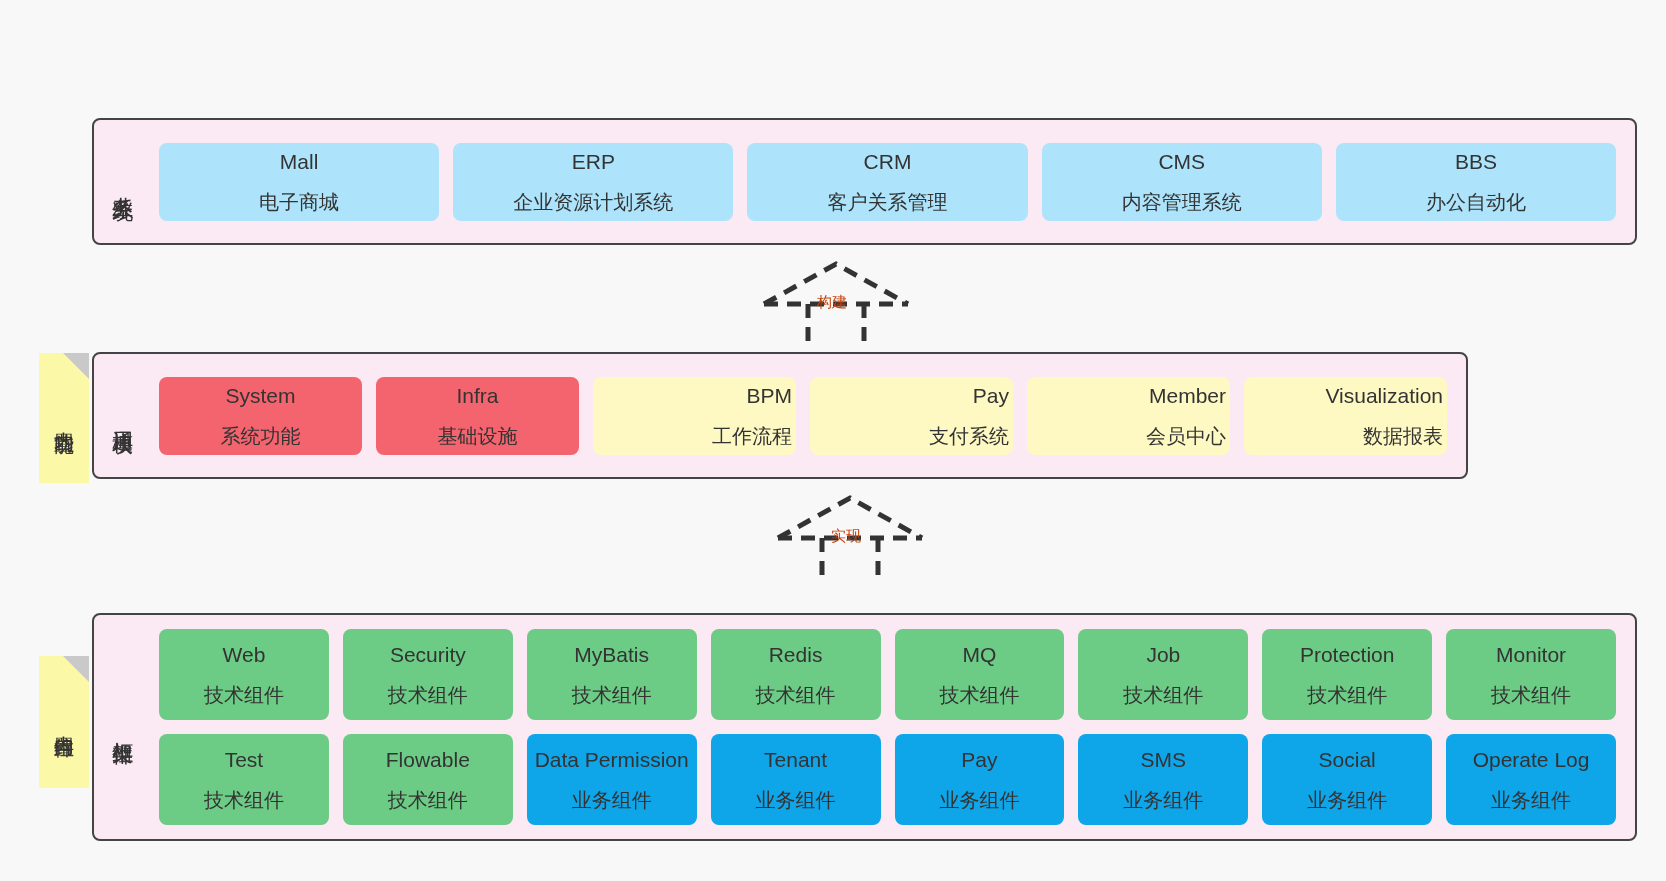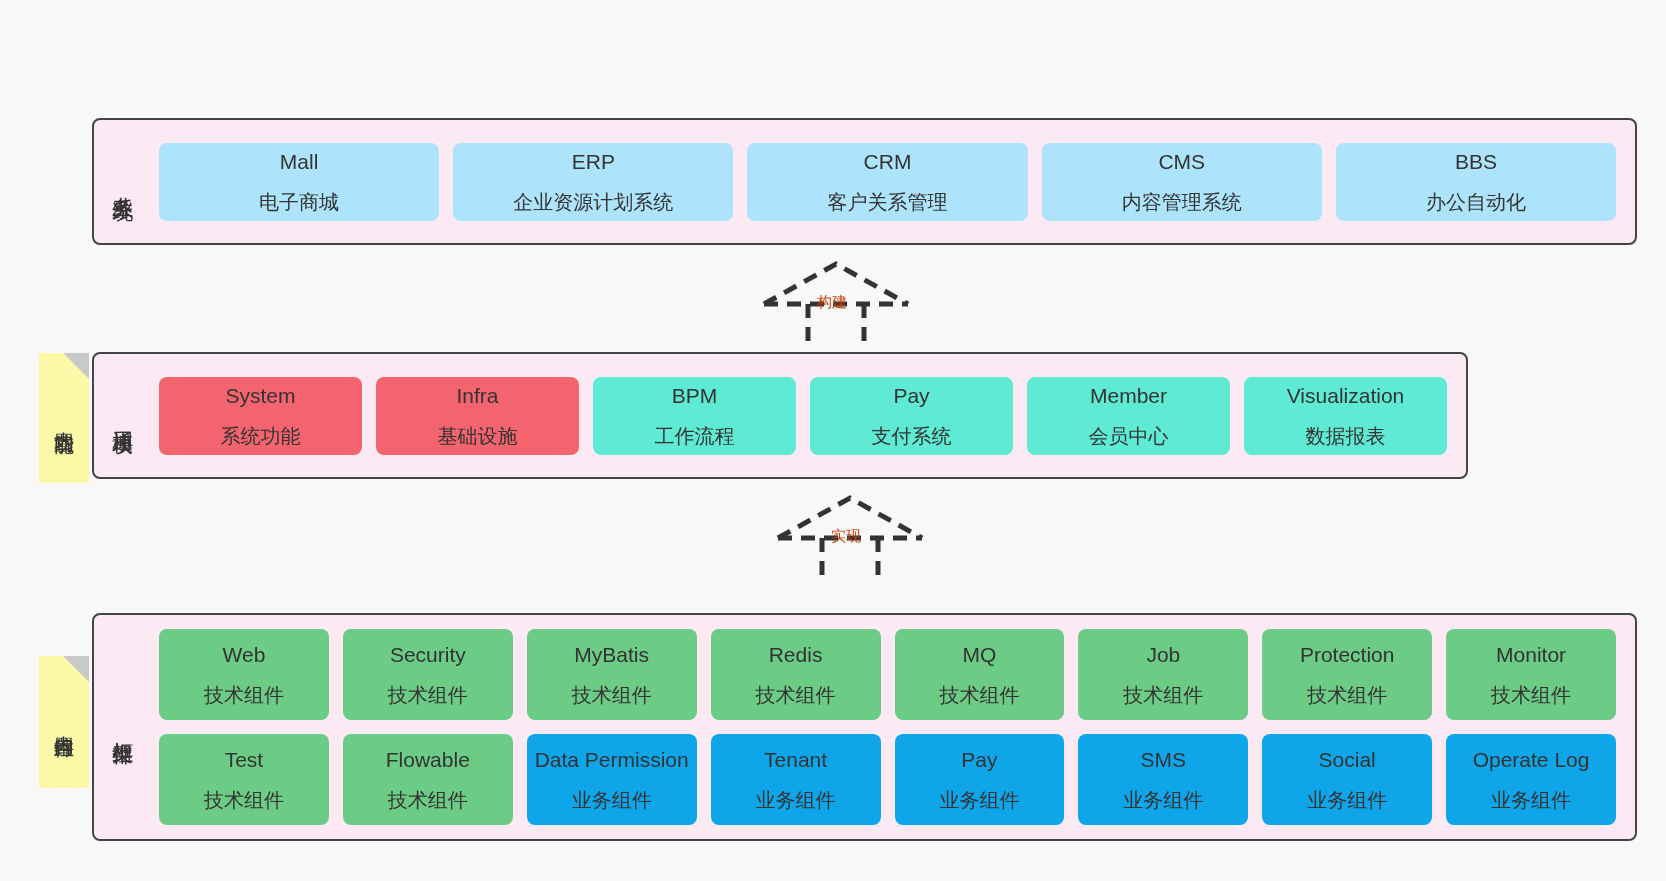--- a/index.html
+++ b/index.html
@@ -69,21 +69,21 @@
   }
   .card .t2 {
     font-size: 20px;
     line-height: 1.22;
     color: #333333;
     margin-top: 16px;
   }
 
   .card.blue      { background: #ade4fb; }
   .card.red       { background: #f4646e; }
-  .card.pink      { background: #5eead4; }
+  .card.pink      { background: #fef9c3; align-items: flex-end; }
   .card.green     { background: #6ccb85; }
   .card.lightgreen{ background: #0ea5e9; }
 
   
   .grid-body {
     flex: 1 1 auto;
     display: flex;
     flex-direction: column;
     justify-content: flex-start;
     padding: 14px 12px 14px 0;

